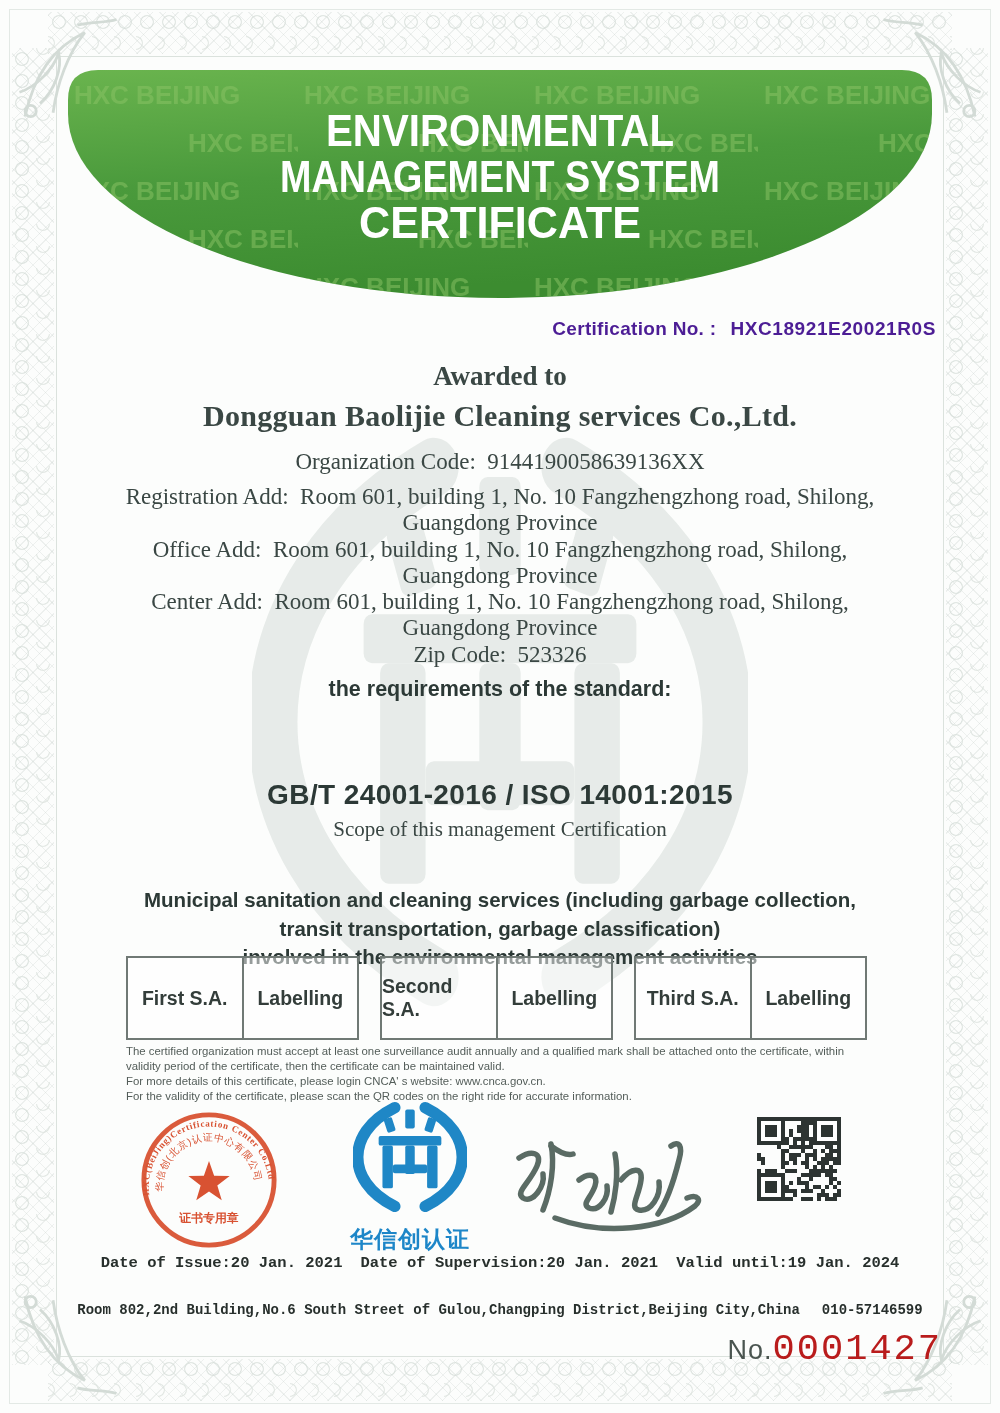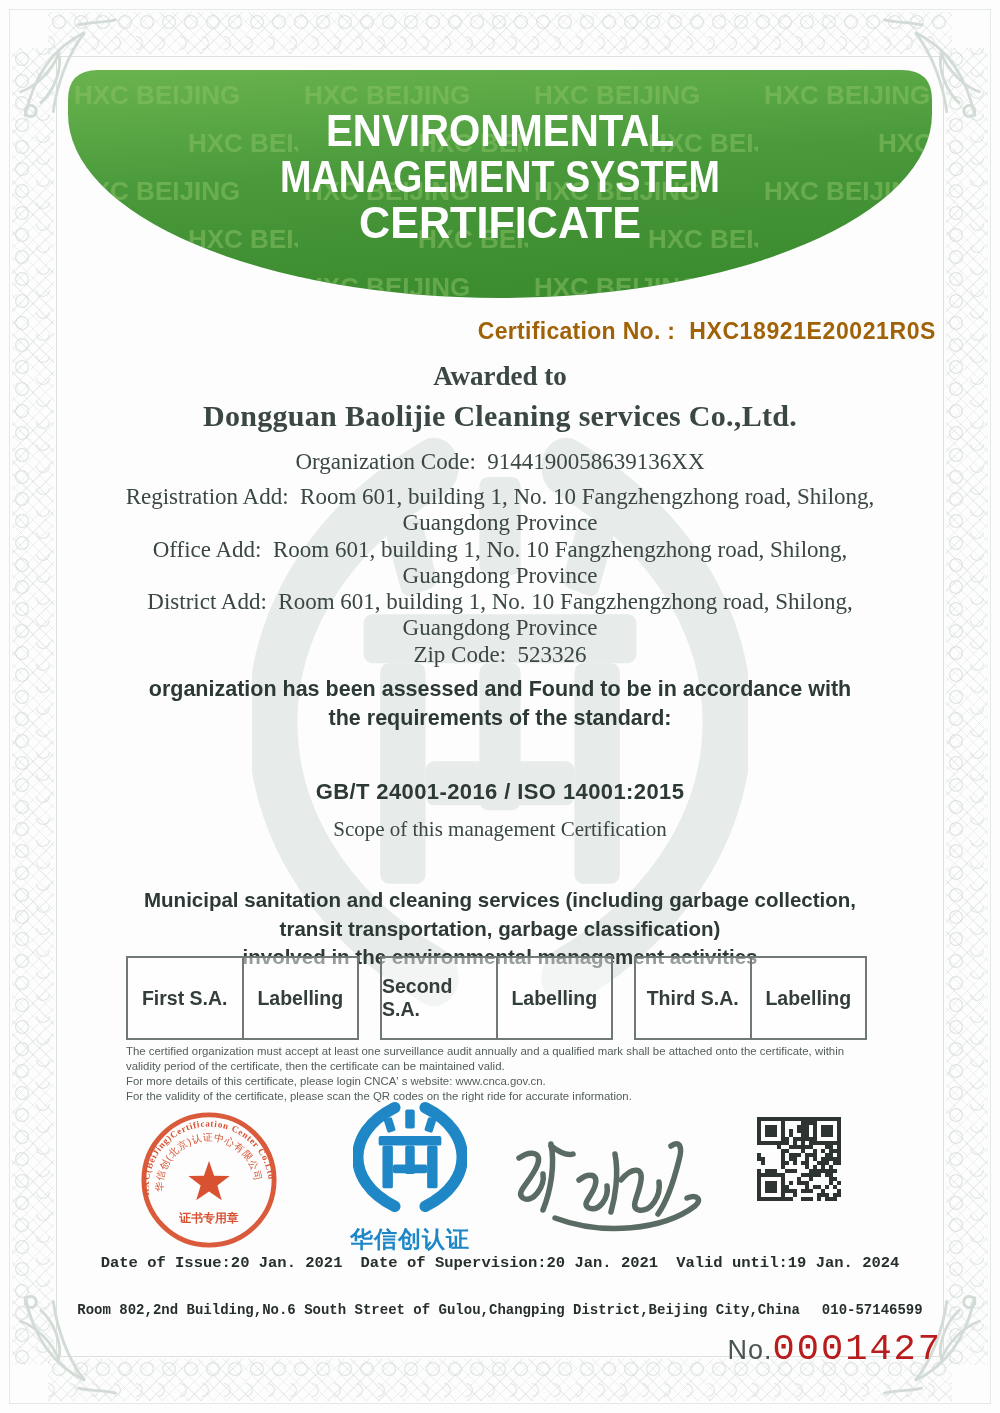--- a/index.html
+++ b/index.html
@@ -35,28 +35,28 @@
   .corner.bl{left:12px;bottom:12px;transform:scaleY(-1)}
   .corner.br{right:12px;bottom:12px;transform:scale(-1,-1)}
   
   .big-watermark{left:252px;top:428px;width:496px;height:588px;color:#e5eae7;opacity:.9;}
   
   .green-header{left:68px;top:70px;width:864px;height:228px;}
   
   .serif{font-family:"Liberation Serif","DejaVu Serif",serif;color:#3a4744;}
   .mono{font-family:"Liberation Mono","DejaVu Sans Mono",monospace;color:#272f2c;}
   .center{left:70px;width:860px;text-align:center;}
-  .cert-no{top:318px;left:0;right:64px;text-align:right;font-size:23px;font-weight:bold;color:#a16207;letter-spacing:.3px;}
+  .cert-no{top:318px;left:0;right:64px;text-align:right;font-size:19px;font-weight:bold;color:#4c1d95;letter-spacing:.3px;}
   .cert-no .val{margin-left:14px;letter-spacing:.6px;}
   .awarded-heading{top:361px;font-size:27px;font-weight:bold;}
   .company{top:399px;font-size:30px;font-weight:bold;letter-spacing:.3px;}
   .org-line{top:449px;font-size:23px;}
   .addr-block{top:484px;font-size:23px;line-height:26.3px;}
   .statement{top:675px;font-size:21.5px;font-weight:bold;line-height:29px;color:#2c3936;}
-  .standard{top:779px;font-size:22px;font-weight:bold;letter-spacing:.4px;color:#2c3936;}
+  .standard{top:779px;font-size:28px;font-weight:bold;letter-spacing:.4px;color:#2c3936;}
   .scope-heading{top:817px;font-size:21px;}
   .scope{top:851px;font-size:20.5px;font-weight:bold;line-height:28.6px;color:#2c3936;margin-top:35px;}
   
   .audit-table{top:956px;left:126px;width:741px;display:flex;justify-content:space-between;}
   .audit-group{width:229px;height:80px;border:2px solid #707975;display:flex;background:rgba(255,255,255,.5);}
   .audit-cell{flex:1;display:flex;align-items:center;justify-content:center;font-size:19.5px;font-weight:600;color:#333d3a;}
   .audit-cell:first-child{border-right:2px solid #707975;}
   
   .fine-print{top:1044px;left:126px;width:760px;font-size:11.4px;line-height:14.9px;color:#535d59;text-align:left;}
   
@@ -169,27 +169,26 @@
   <div class="abs center serif awarded-heading">Awarded to</div>
   <div class="abs center serif company">Dongguan Baolijie Cleaning services Co.,Ltd.</div>
   <div class="abs center serif org-line">
     <span>Organization Code:</span>&nbsp;&nbsp;<span>9144190058639136XX</span>
   </div>
   <div class="abs center serif addr-block">
     <div><span>Registration Add:</span>&nbsp;&nbsp;<span>Room 601, building 1, No. 10 Fangzhengzhong road, Shilong,</span></div>
     <div>Guangdong Province</div>
     <div><span>Office Add:</span>&nbsp;&nbsp;<span>Room 601, building 1, No. 10 Fangzhengzhong road, Shilong,</span></div>
     <div>Guangdong Province</div>
-    <div><span>District Add:</span>&nbsp;&nbsp;<span>Room 601, building 1, No. 10 Fangzhengzhong road, Shilong,</span></div>
+    <div><span>Center Add:</span>&nbsp;&nbsp;<span>Room 601, building 1, No. 10 Fangzhengzhong road, Shilong,</span></div>
     <div>Guangdong Province</div>
     <div><span>Zip Code:</span>&nbsp;&nbsp;<span>523326</span></div>
   </div>
 
   <div class="abs center statement">
-    <div>organization has been assessed and Found to be in accordance with</div>
     <div>the requirements of the standard:</div>
   </div>
 
   <div class="abs center standard">GB/T 24001-2016 / ISO 14001:2015</div>
   <div class="abs center serif scope-heading">Scope of this management Certification</div>
   <div class="abs center scope">
     <div>Municipal sanitation and cleaning services (including garbage collection,</div>
     <div>transit transportation, garbage classification)</div>
     <div>involved in the environmental management activities</div>
   </div>

